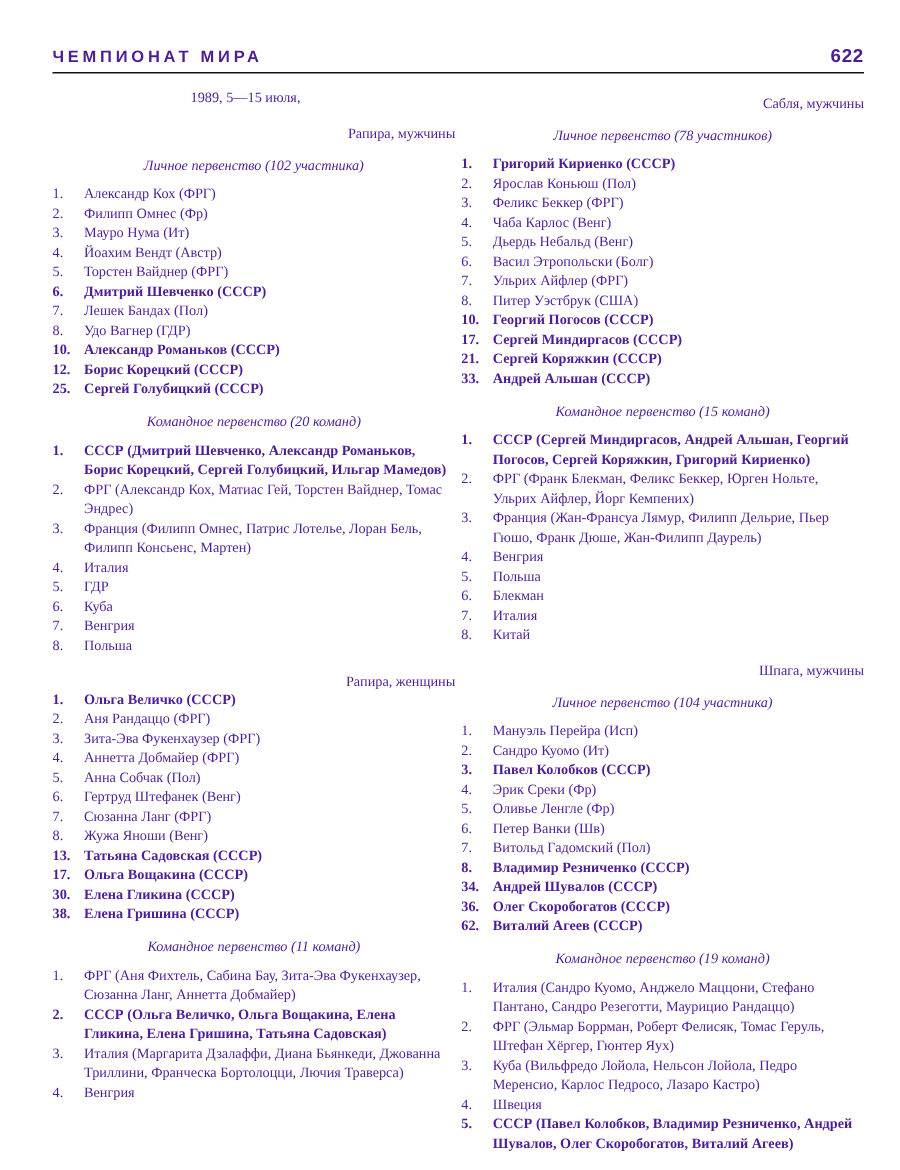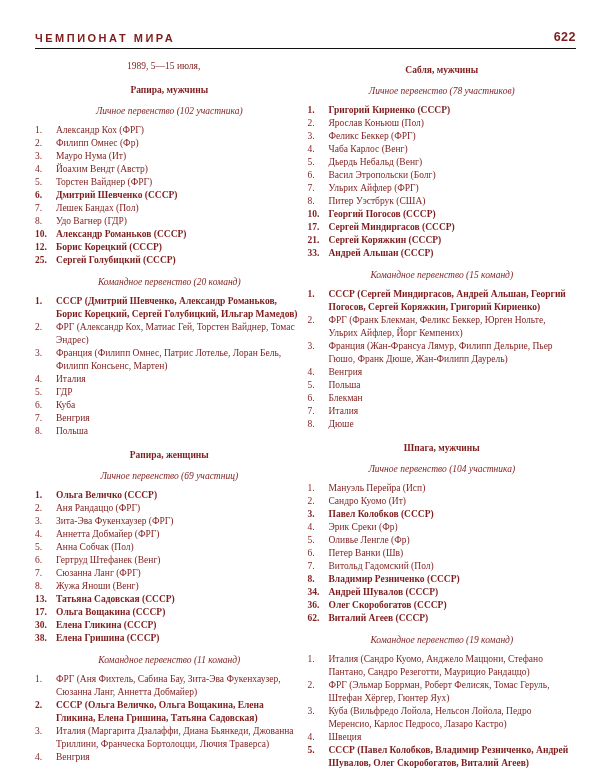--- a/index.html
+++ b/index.html
@@ -1,21 +1,21 @@
 <!DOCTYPE html>
 <html><head>
 <meta charset="utf-8">
 <style>
   html,body{margin:0;padding:0;background:#e8e8e8;}
   .page{
     position:relative;
     width:600px;height:780px;
     background:#ffffff;
     font-family:"Liberation Serif", serif;
-    color:#7f1d1d;
+    color:#4c1d95;
     overflow:hidden;
     margin:0 auto;
   }
   .header{
     position:absolute;top:30px;left:35px;right:24px;
     display:flex;justify-content:space-between;align-items:flex-end;
     border-bottom:1.6px solid #111;
     padding-bottom:4px;
   }
   .header-title{
@@ -26,21 +26,21 @@
     font-family:"Liberation Sans", sans-serif;
     font-weight:bold;font-size:12.5px;letter-spacing:.5px;
   }
   .columns{
     position:absolute;top:53px;left:35px;right:24px;bottom:0;
     display:flex;gap:4px;
   }
   .col{flex:1;min-width:0;}
   .dateline{margin:7px 0 0 92px;font-size:9.5px;line-height:13px;}
   .section-title{
-    text-align:center;font-weight:bold;font-size:9.5px;
+    text-align:right;font-weight:normal;font-size:9.5px;
     margin:11px 0 0 0;line-height:12px;
   }
   .subheading{
     text-align:center;font-style:italic;font-size:9.5px;
     margin:9px 0 7px 0;line-height:12px;
   }
   .list{margin:0;}
   .item{display:flex;font-size:9.5px;line-height:13px;}
   .item .num{flex:none;width:21px;}
   .item .txt{flex:1;min-width:0;}
@@ -136,21 +136,20 @@
           <div class="item">
             <span class="num">7.</span>
             <span class="txt">Венгрия</span>
           </div>
           <div class="item">
             <span class="num">8.</span>
             <span class="txt">Польша</span>
           </div>
         </div>
         <div class="section-title">Рапира, женщины</div>
-        <div class="subheading">Личное первенство (69 участниц)</div>
         <div class="list">
           <div class="item b">
             <span class="num">1.</span>
             <span class="txt">Ольга Величко (СССР)</span>
           </div>
           <div class="item">
             <span class="num">2.</span>
             <span class="txt">Аня Рандаццо (ФРГ)</span>
           </div>
           <div class="item">
@@ -292,21 +291,21 @@
           <div class="item">
             <span class="num">6.</span>
             <span class="txt">Блекман</span>
           </div>
           <div class="item">
             <span class="num">7.</span>
             <span class="txt">Италия</span>
           </div>
           <div class="item">
             <span class="num">8.</span>
-            <span class="txt">Дюше</span>
+            <span class="txt">Китай</span>
           </div>
         </div>
         <div class="section-title">Шпага, мужчины</div>
         <div class="subheading">Личное первенство (104 участника)</div>
         <div class="list">
           <div class="item">
             <span class="num">1.</span>
             <span class="txt">Мануэль Перейра (Исп)</span>
           </div>
           <div class="item">

